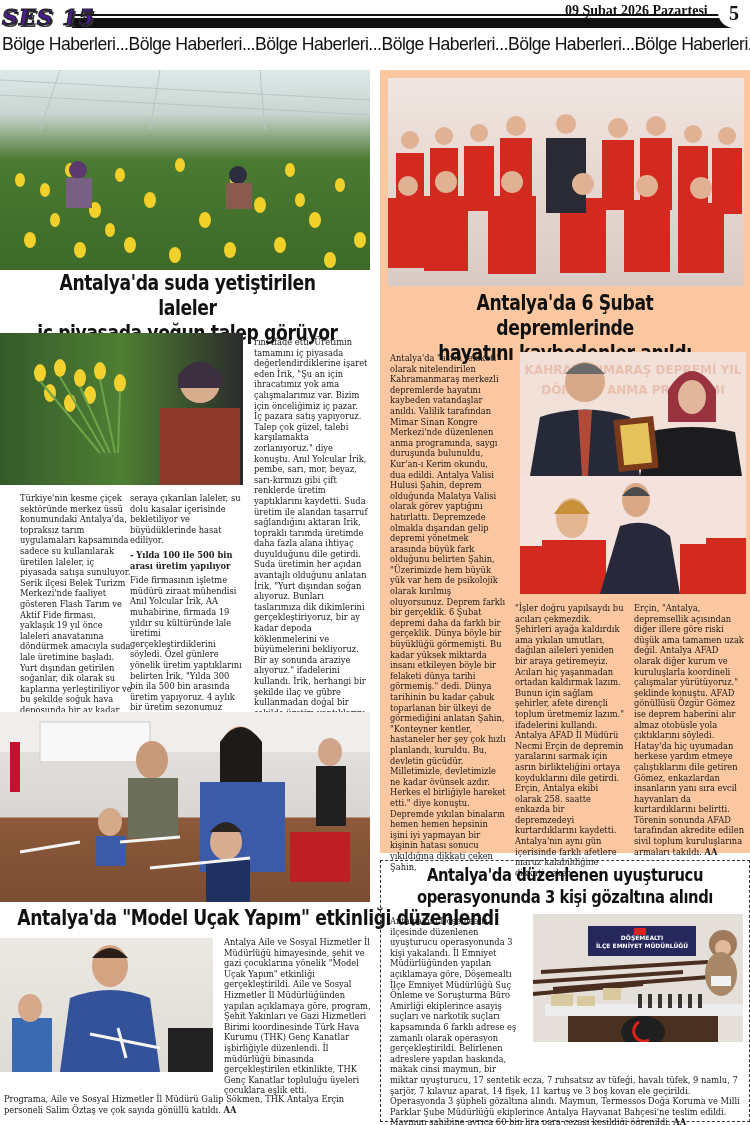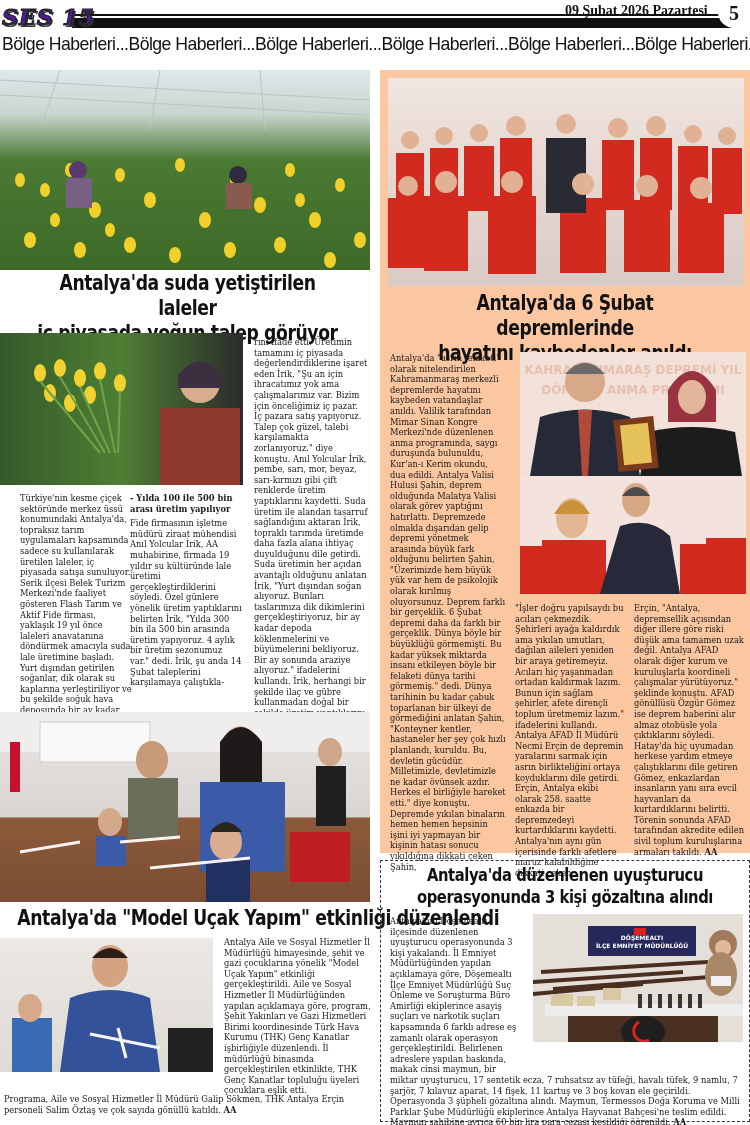--- a/index.html
+++ b/index.html
@@ -101,20 +101,21 @@
       </g>
     <circle cx="200" cy="50" r="20" fill="#d8ad8e"></circle>
       <path d="M178 42 Q200 15 222 42 L222 55 L178 55Z" fill="#3c2f40"></path>
     <rect x="160" y="75" width="80" height="77" fill="#8d3a2c"></rect>
   </svg>
 </div>
 <div class="abs body" style="left:16px;top:489px;width:120px">
   <p>Türkiye'nin kesme çiçek sektöründe merkez üssü konumundaki Antalya'da, topraksız tarım uygulamaları kapsamında sadece su kullanılarak üretilen laleler, iç piyasada satışa sunuluyor. Serik ilçesi Belek Turizm Merkezi'nde faaliyet gösteren Flash Tarım ve Aktif Fide firması, yaklaşık 19 yıl önce laleleri anavatanına döndürmek amacıyla suda lale üretimine başladı. Yurt dışından getirilen soğanlar, dik olarak su kaplarına yerleştiriliyor ve bu şekilde soğuk hava deposunda bir ay kadar bekletiliyor. Köklendikten sonra</p>
 </div>
 <div class="abs body" style="left:126px;top:489px;width:120px">
+  <p>seraya çıkarılan laleler, su dolu kasalar içerisinde bekletiliyor ve büyüdüklerinde hasat ediliyor.</p>
   <p><b>- Yılda 100 ile 500 bin arası üretim yapılıyor</b></p>
   <p>Fide firmasının işletme müdürü ziraat mühendisi Anıl Yolcular İrik, AA muhabirine, firmada 19 yıldır su kültüründe lale üretimi gerçekleştirdiklerini söyledi. Özel günlere yönelik üretim yaptıklarını belirten İrik, "Yılda 300 bin ila 500 bin arasında üretim yapıyoruz. 4 aylık bir üretim sezonumuz var." dedi. İrik, şu anda 14 Şubat taleplerini karşılamaya çalıştıkla-</p>
 </div>
 <div class="abs body" style="left:250px;top:333px;width:122px">
   <p>rını ifade etti. Üretimin tamamını iç piyasada değerlendirdiklerine işaret eden İrik, "Şu an için ihracatımız yok ama çalışmalarımız var. Bizim için önceliğimiz iç pazar. İç pazara satış yapıyoruz. Talep çok güzel, talebi karşılamakta zorlanıyoruz." diye konuştu. Anıl Yolcular İrik, pembe, sarı, mor, beyaz, sarı-kırmızı gibi çift renklerde üretim yaptıklarını kaydetti. Suda üretim ile alandan tasarruf sağlandığını aktaran İrik, topraklı tarımda üretimde daha fazla alana ihtiyaç duyulduğunu dile getirdi. Suda üretimin her açıdan avantajlı olduğunu anlatan İrik, "Yurt dışından soğan alıyoruz. Bunları taslarımıza dik dikimlerini gerçekleştiriyoruz, bir ay kadar depoda köklenmelerini ve büyümelerini bekliyoruz. Bir ay sonunda araziye alıyoruz." ifadelerini kullandı. İrik, herhangi bir şekilde ilaç ve gübre kullanmadan doğal bir şekilde üretim yaptıklarını sözlerine ekledi.</p>
   <p><b>AA</b></p>
 </div>
 
 <div class="abs peach" style="left:380px;top:70px;width:370px;height:783px"></div>
 <div class="abs photo" style="left:388px;top:78px;width:356px;height:208px;background:linear-gradient(180deg,#f0e6e1 0%,#e9d9d2 40%,#d8cbc6 100%)">

